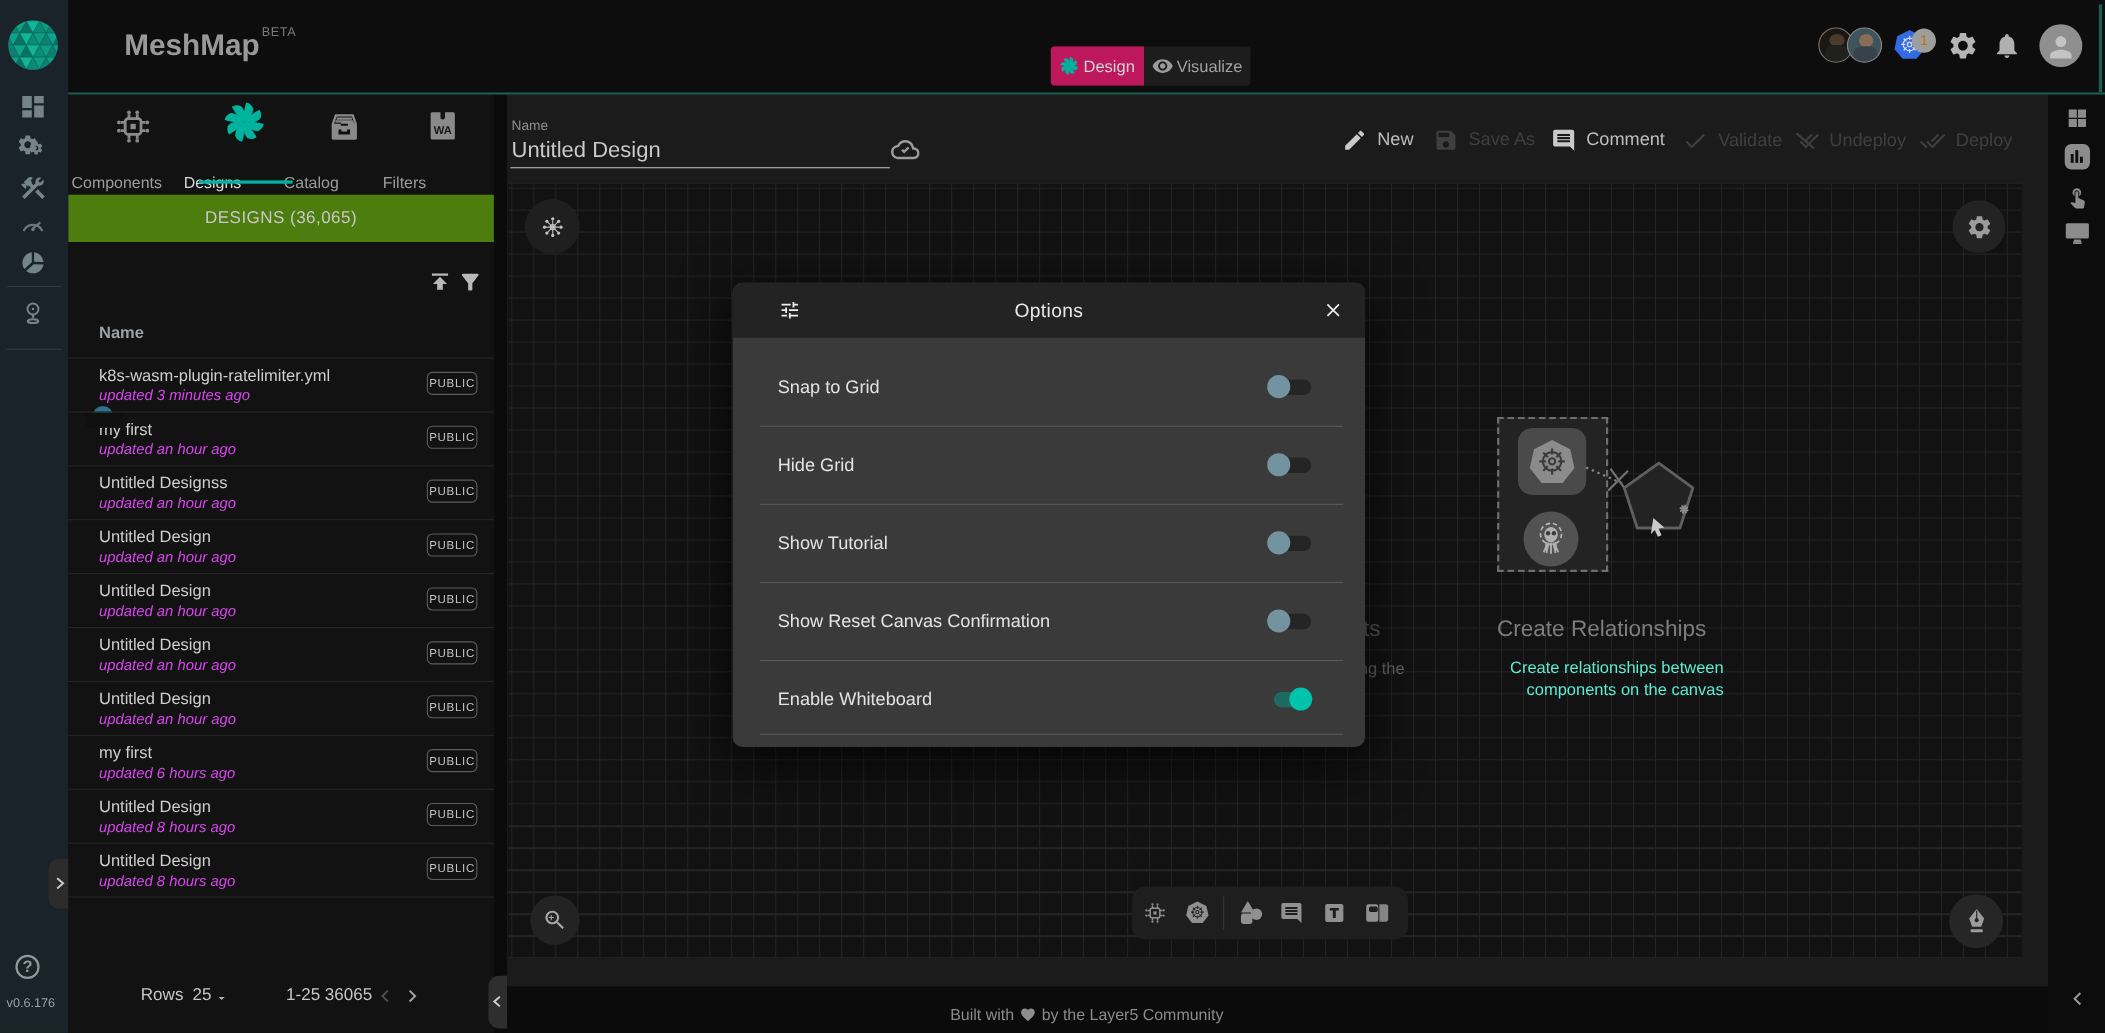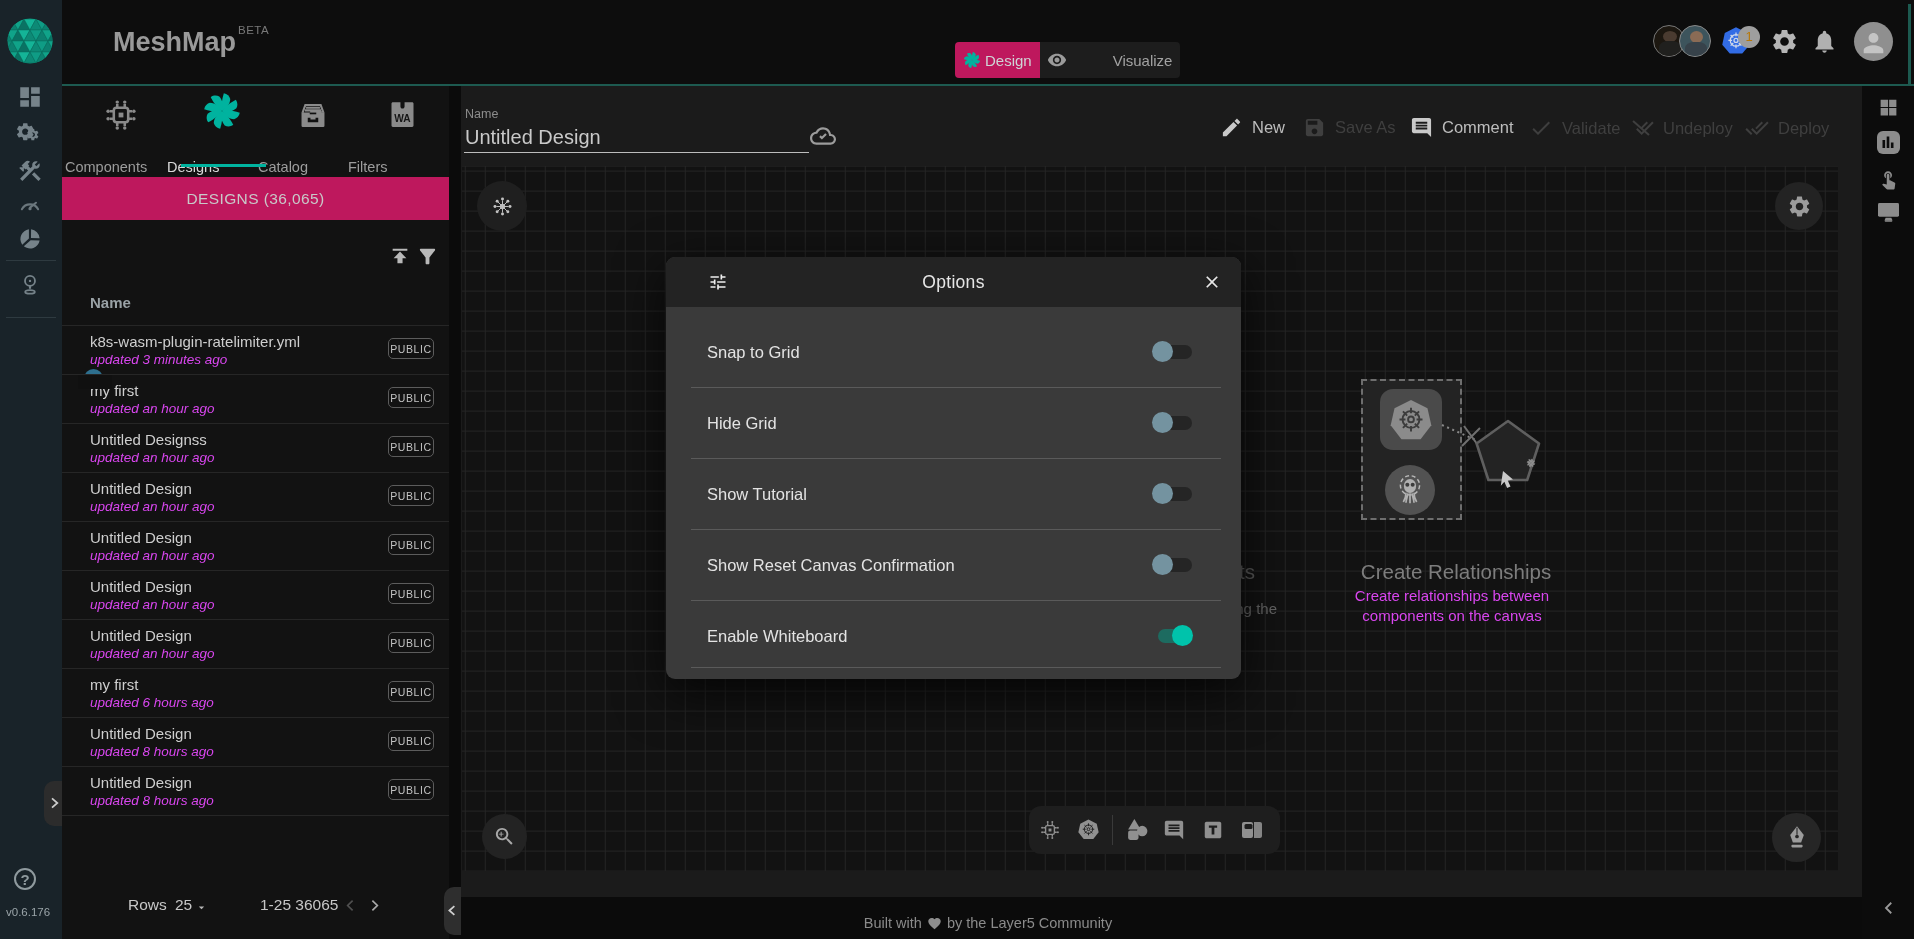--- a/index.html
+++ b/index.html
@@ -17,27 +17,27 @@
   #header { left:62px; top:0; width:1852px; height:84px; background:#0d0d0d; z-index:4; }
   #tealline { left:62px; top:84px; width:1852px; height:2px; background:#1d5a50; z-index:6; }
   #brand { position:absolute; left:51px; top:24px; color:#999999; font-size:27px; font-weight:bold; letter-spacing:0px; }
   #brand sup { font-size:11.5px; color:#787878; font-weight:normal; letter-spacing:0.5px; vertical-align:17px; margin-left:2px;}
 
   
   #modes { position:absolute; left:893px; top:42px; height:36px; display:flex; border-radius:4px; overflow:hidden; }
   .mode { height:36px; display:flex; align-items:center; padding:0 8px 0 7px; color:#b9b9b9; font-size:15px; }
   .mode svg { margin-right:3px; }
   #mode-design { background:#be185d; }
-  #mode-vis { background:#1d1d1d;gap:43px; }
+  #mode-vis { background:#1d1d1d; }
 
   
   #lpanel { left:62px; top:86px; width:387px; height:853px; background:#121212; z-index:3; }
   .tabico { position:absolute; top:10px; }
   .tablab { position:absolute; top:50px; width:110px; text-align:left; font-size:14.5px; color:#9d9d9d;margin-top:23px; }
-  #designband { position:absolute; left:0; top:91px; width:387px; height:43px; background:#be185d;
+  #designband { position:absolute; left:0; top:91px; width:387px; height:43px; background:#4d7c0f;
      color:#c9c9c9; font-size:15.5px; text-align:center; line-height:43px; letter-spacing:0.4px;}
   #searchbox { position:absolute; left:11px; top:151px; width:307px; height:39px; border:1px solid #2f2f2f;
      border-radius:9px; background:#151515; color:#7a7a7a; font-size:16.5px; line-height:37px; padding-left:10px; }
   #namehdr { position:absolute; left:28px; top:208px; font-size:15px; font-weight:bold; color:#9aa2a6; }
   .rowline { position:absolute; left:0; width:387px; height:1px; background:#262626; }
   .drow .t1 { position:absolute; left:28px; font-size:15px; color:#cfcfcf; }
   .drow .t2 { position:absolute; left:28px; font-size:13.5px; font-style:italic; color:#d946ef; }
   .chip { position:absolute; left:326px; width:46px; height:21px; border:1px solid #5c5c5c; border-radius:5px;
      color:#c3c3c3; font-size:10.5px; text-align:center; line-height:20px; letter-spacing:0.6px; }
   #pagerow { position:absolute; left:0; top:810px; width:387px; height:40px; color:#c7c7c7; font-size:15.5px; }
@@ -482,21 +482,21 @@
     <svg style="position:absolute;left:975px;top:330px;" width="115" height="115" viewBox="0 0 115 115">
       <path d="M6 9 L40 24" stroke="#8a8a8a" stroke-width="2" stroke-dasharray="2 3.6"></path>
       <path d="M28 10 L44 32 M44 12 L26 30" stroke="#707070" stroke-width="2"></path>
       <polygon points="72,5 103,27.5 91.2,64 52.4,64 40.6,27.5" fill="#232323" stroke="#5f5f5f" stroke-width="2.6" stroke-linejoin="round"></polygon>
       <g transform="translate(95,47) scale(0.44)">
           <use href="#pinwheelgray" transform="translate(-12,-12)"></use>
         </g>
       <polygon points="67,55 77,63.5 71.8,64.4 74.5,70.6 71.1,72 68.4,65.8 64.8,69.7" fill="#c9c9c9"></polygon>
     </svg>
     <div style="position:absolute;left:865px;top:474px;width:260px;text-align:center;font-size:20.5px;color:#7d7d7d;white-space:nowrap;">Create Relationships</div>
-    <div style="position:absolute;left:876px;top:500px;width:230px;text-align:center;font-size:15px;color:#d946ef;line-height:20px;">Create relationships between<br>components on the canvas</div>
+    <div style="position:absolute;left:876px;top:512px;width:230px;text-align:right;font-size:15px;color:#5eead4;line-height:20px;">Create relationships between<br>components on the canvas</div>
 
     <div style="position:absolute;left:494px;top:474px;width:300px;text-align:right;font-size:20.5px;color:#585858;z-index:1;white-space:nowrap;">Drag &amp; Drop Components</div>
     <div style="position:absolute;left:516px;top:514px;width:300px;text-align:right;font-size:15px;color:#646464;z-index:1;white-space:nowrap;">configure them using the</div>
 
     <div style="position:absolute;left:568px;top:720px;width:251px;height:48px;background:#1e1e1e;border-radius:12px;"></div>
     <svg style="position:absolute;left:578px;top:733px;" width="22" height="22" viewBox="0 0 24 24" fill="none" stroke="#909090" stroke-width="1.5">
       <rect x="7.2" y="7.2" width="9.6" height="9.6" rx="1.8"></rect>
       <rect x="10.4" y="10.4" width="3.2" height="3.2" fill="#909090" stroke="none"></rect>
       <path d="M7.2 9.5H4.6M7.2 14.5H4.6M16.8 9.5h2.6M16.8 14.5h2.6M9.5 7.2V4.6M14.5 7.2V4.6M9.5 16.8v2.6M14.5 16.8v2.6"></path>
       <circle cx="3.4" cy="9.5" r="1.1" fill="#909090" stroke="none"></circle>

